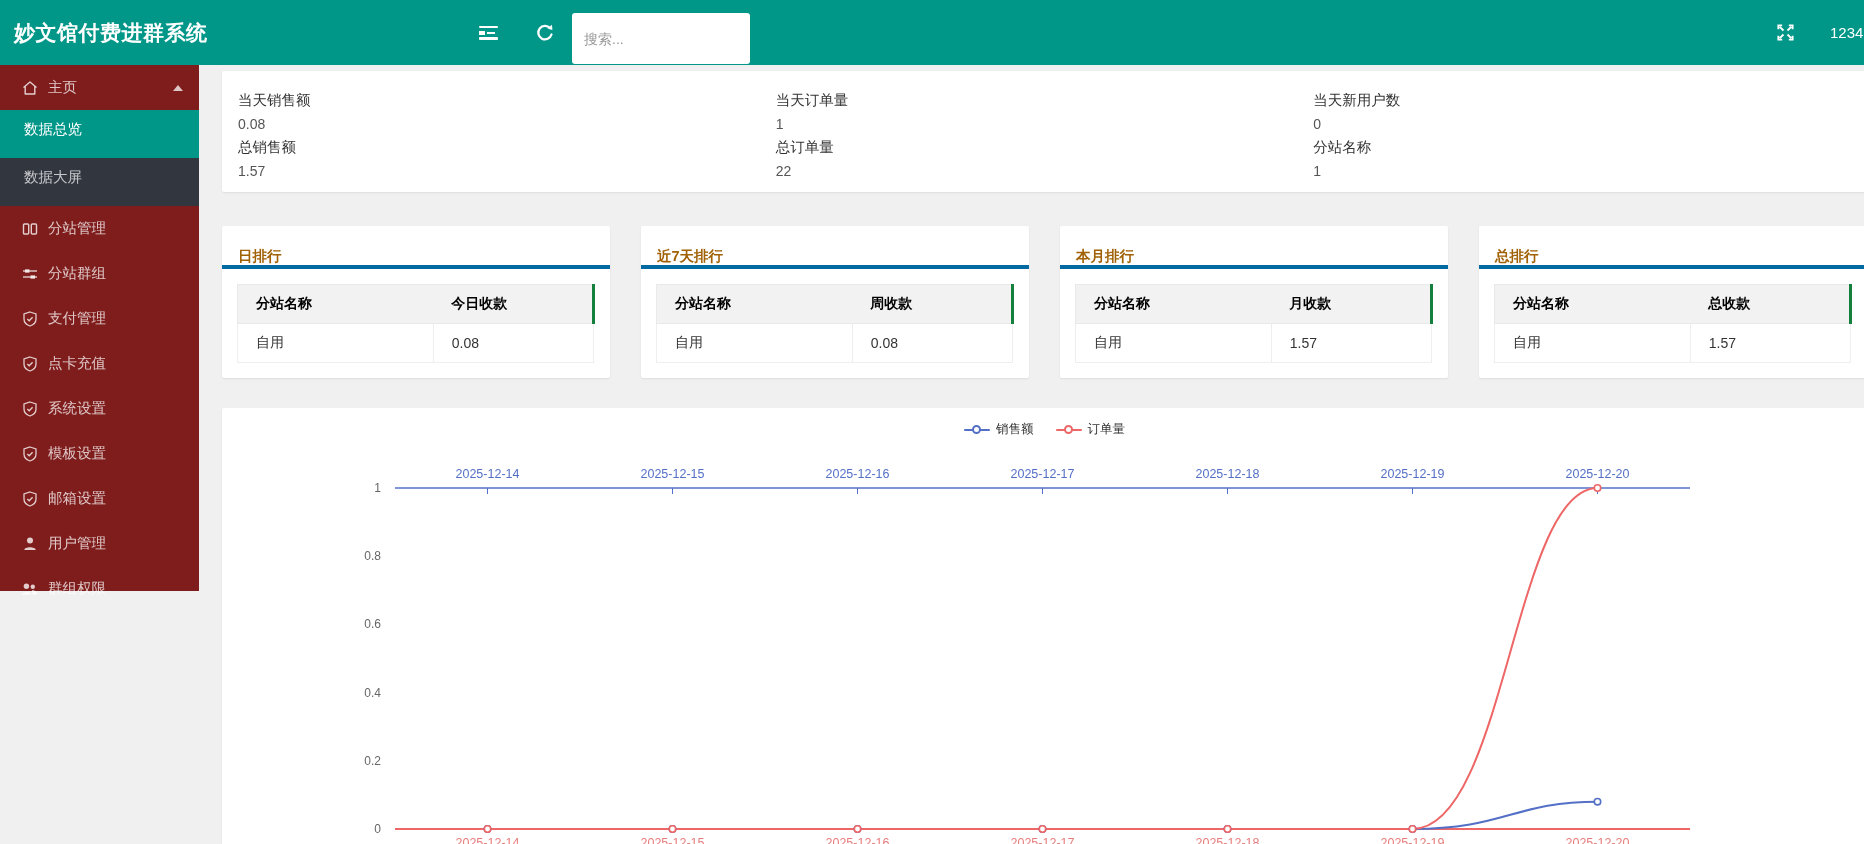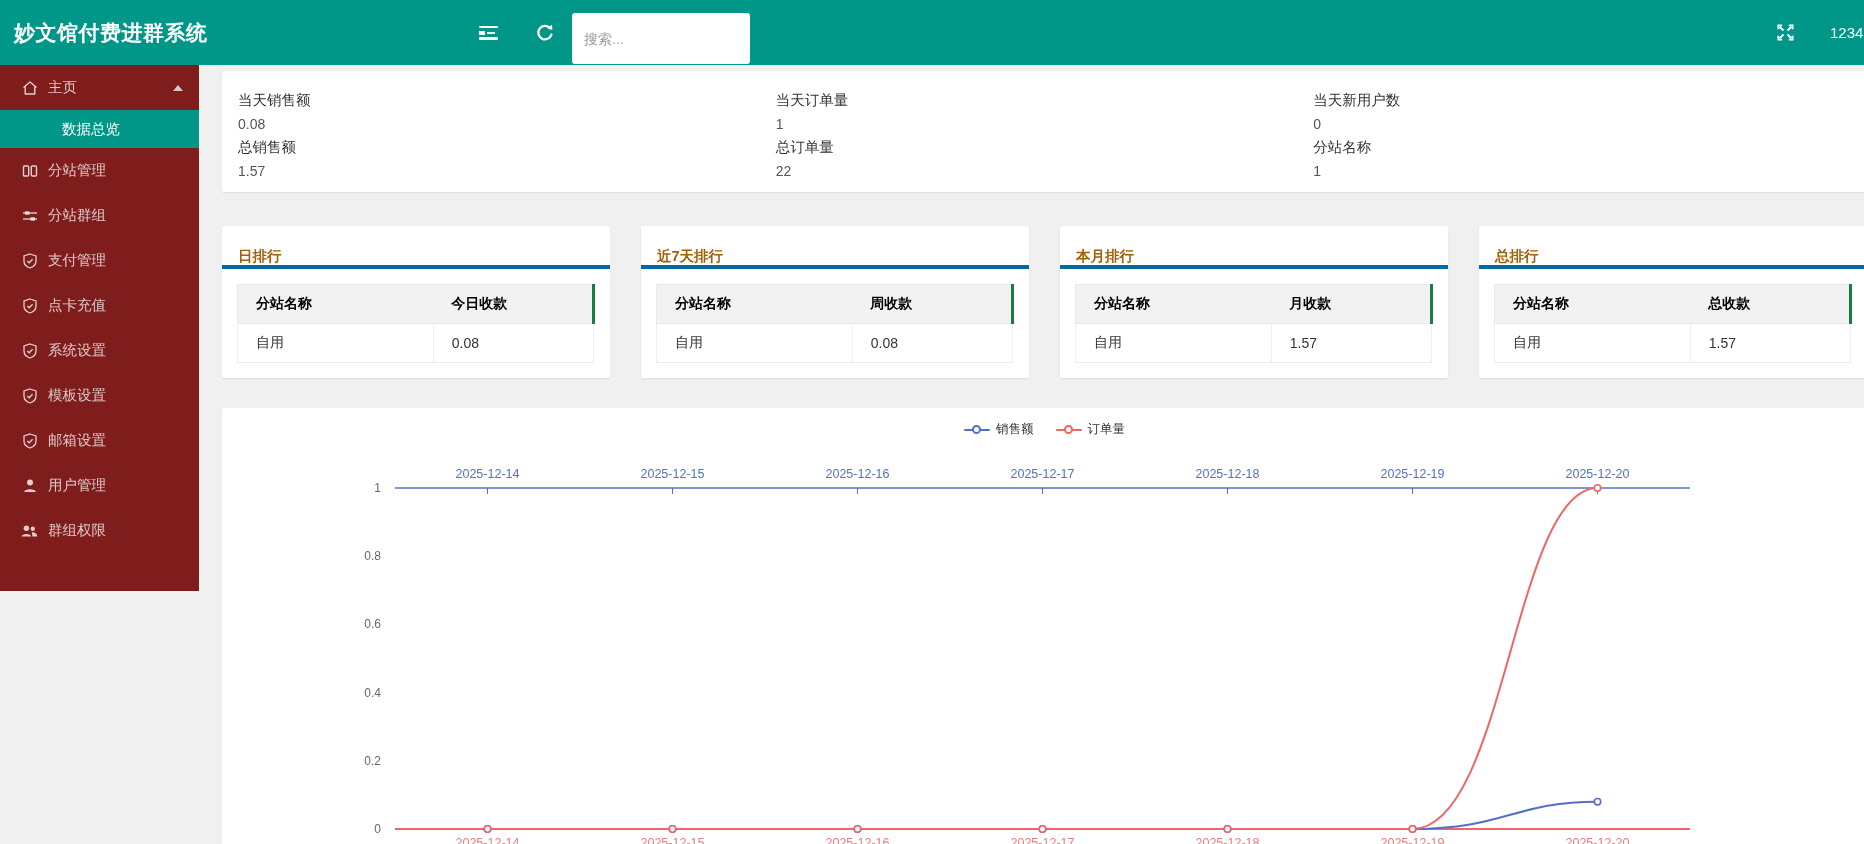--- a/index.html
+++ b/index.html
@@ -23,21 +23,21 @@
   .search-box::placeholder { color:#9a9a9a; }
   .username { position:absolute; left:1830px; top:0; line-height:65px; color:#fff; font-size:15px; white-space:nowrap; cursor:pointer; }
 
   
   .sidebar { position:absolute; left:0; top:65px; width:199px; height:526px; background:#7f1d1d; z-index:20; }
   .nav-item { height:45px; display:flex; align-items:center; padding-left:21px; color:rgba(255,255,255,.75); font-size:14.5px; cursor:pointer; position:relative; }
   .nav-item .nicon { width:17px; height:17px; margin-right:10px; display:inline-flex; align-items:center; justify-content:center; flex:0 0 17px; }
   .nav-item svg { display:block; }
   .nav-caret { position:absolute; right:16px; width:0; height:0; border-left:5px solid transparent; border-right:5px solid transparent; border-bottom:6px solid rgba(255,255,255,.75); }
   .nav-sub { background:#32363f; }
-  .nav-sub .sub-item { height:38px; line-height:38px; padding-left:62px; color:rgba(255,255,255,.72); font-size:14.5px; cursor:pointer; }
+  .nav-sub .sub-item { height:48px; line-height:38px; padding-left:24px; color:rgba(255,255,255,.72); font-size:14.5px; cursor:pointer; }
   .nav-sub .sub-item.active { background:#009688; color:#fff; }
 
   
   .content { position:absolute; left:222px; top:71px; width:1645px; }
 
   .card { background:#fff; border-radius:2px; box-shadow:0 1px 2px 0 rgba(0,0,0,.08); }
 
   .stats-card { width:100%; height:121px; padding:14px 16px; display:grid; grid-template-columns:1fr 1fr 1fr; grid-template-rows:1fr 1fr; }
   .stat-cell { padding-top:6px; }
   .stat-label { font-size:14.5px; color:#333; margin-bottom:6px; }
@@ -110,20 +110,21 @@
       <svg width="16" height="16" viewBox="0 0 16 16">
           <path d="M1.5 7.5 L8 2 L14.5 7.5 M3.2 6.6 V14 H12.8 V6.6" fill="none" stroke="rgba(255,255,255,.78)" stroke-width="1.4" stroke-linejoin="round"></path>
         </svg>
     </span>
     <span>主页</span>
     <span class="nav-caret"></span>
   </div>
 
   <div class="nav-sub">
     <div class="sub-item active">数据总览</div>
+    <div class="sub-item">数据大屏</div>
   </div>
 
   <div class="nav-item">
     <span class="nicon">
       <svg width="16" height="16" viewBox="0 0 16 16">
           <g fill="none" stroke="rgba(255,255,255,.78)" stroke-width="1.4">
             <rect x="1.5" y="3" width="5.2" height="10" rx="1"></rect>
             <rect x="9.3" y="3" width="5.2" height="10" rx="1"></rect>
           </g>
         </svg>

